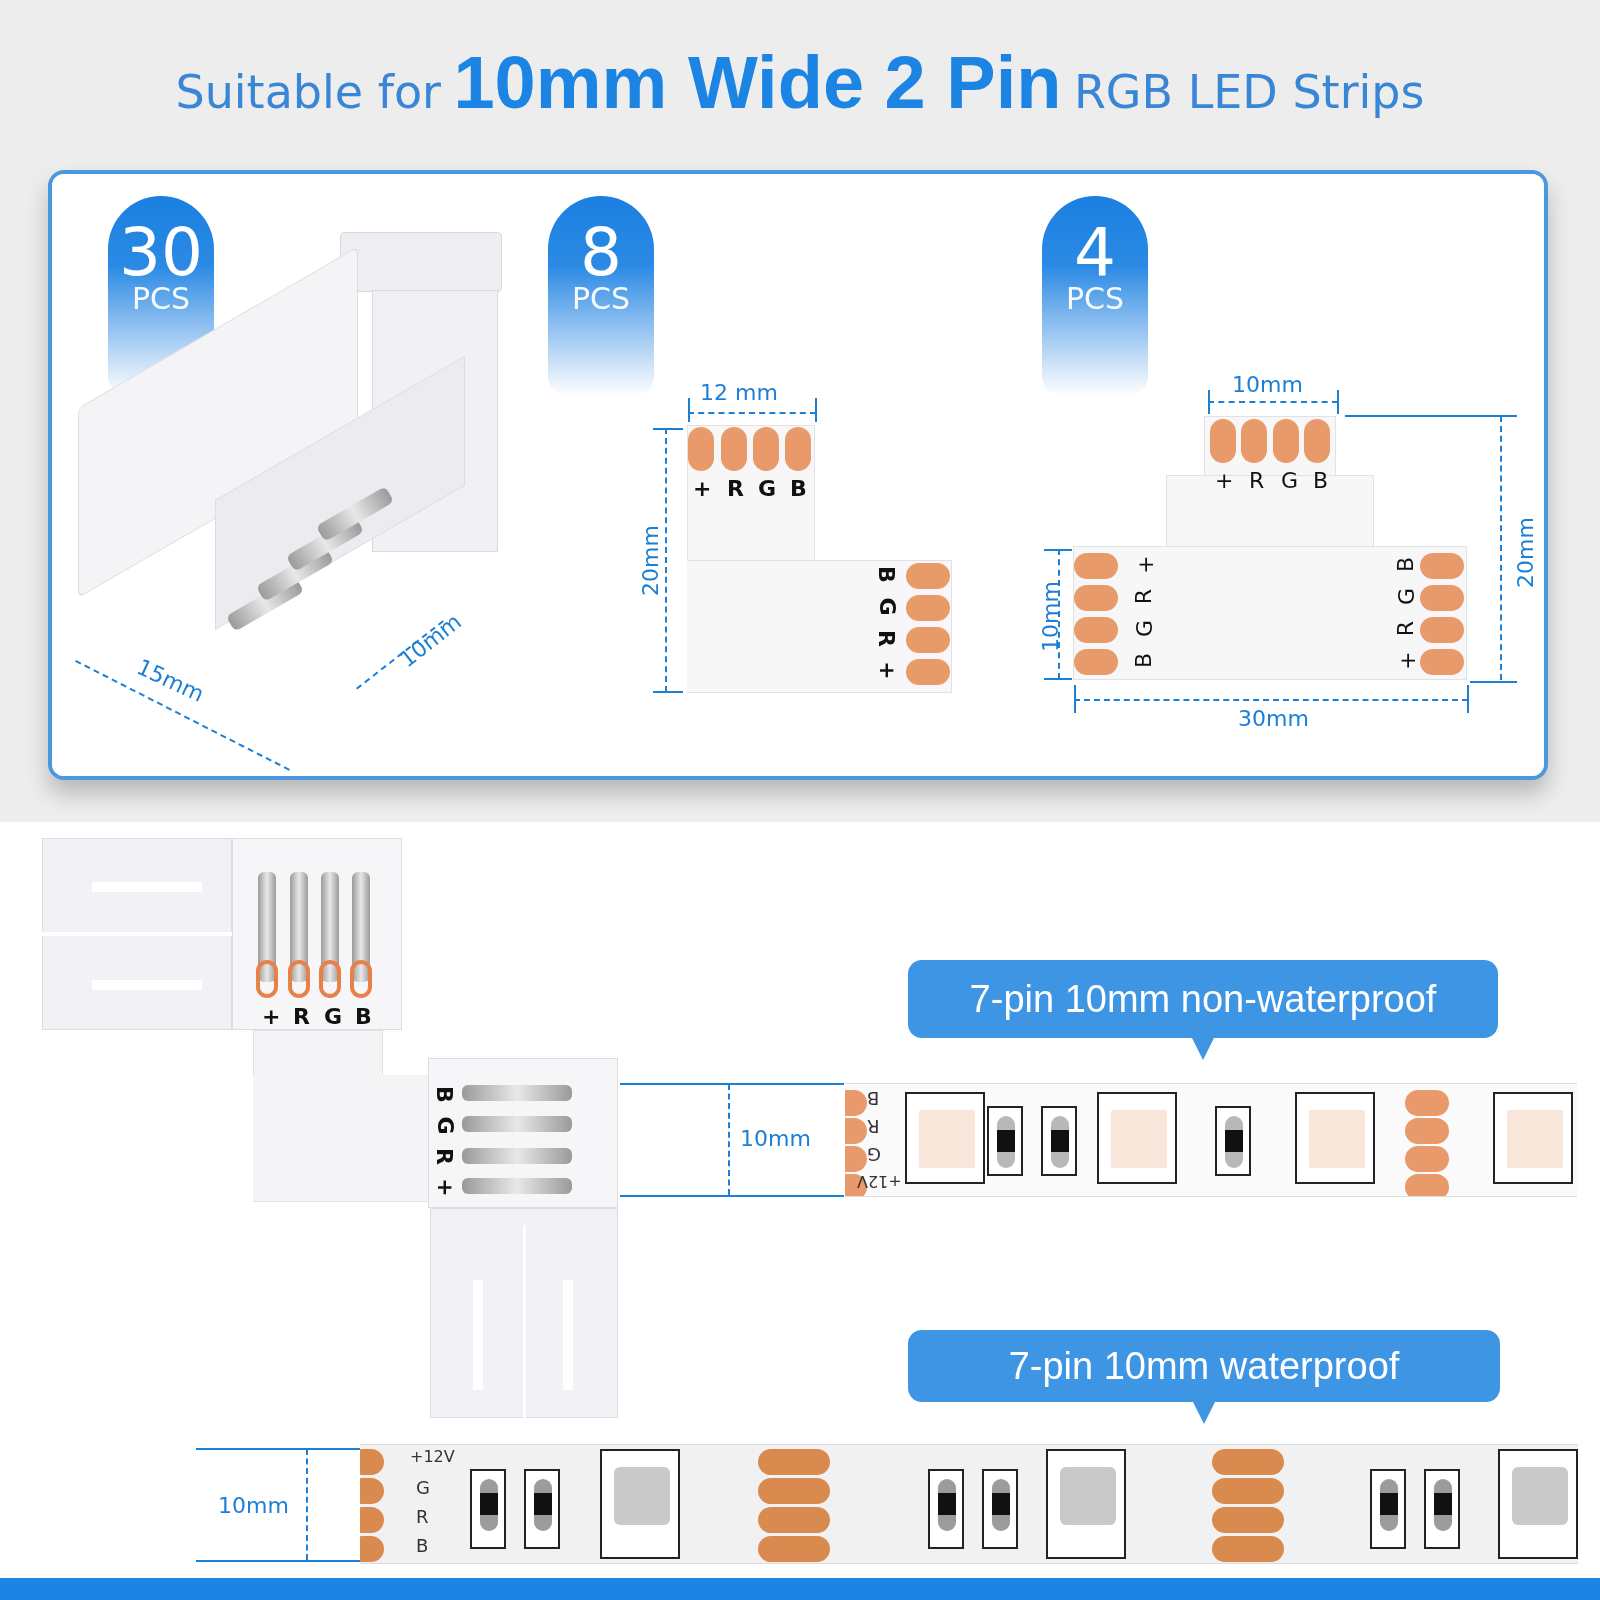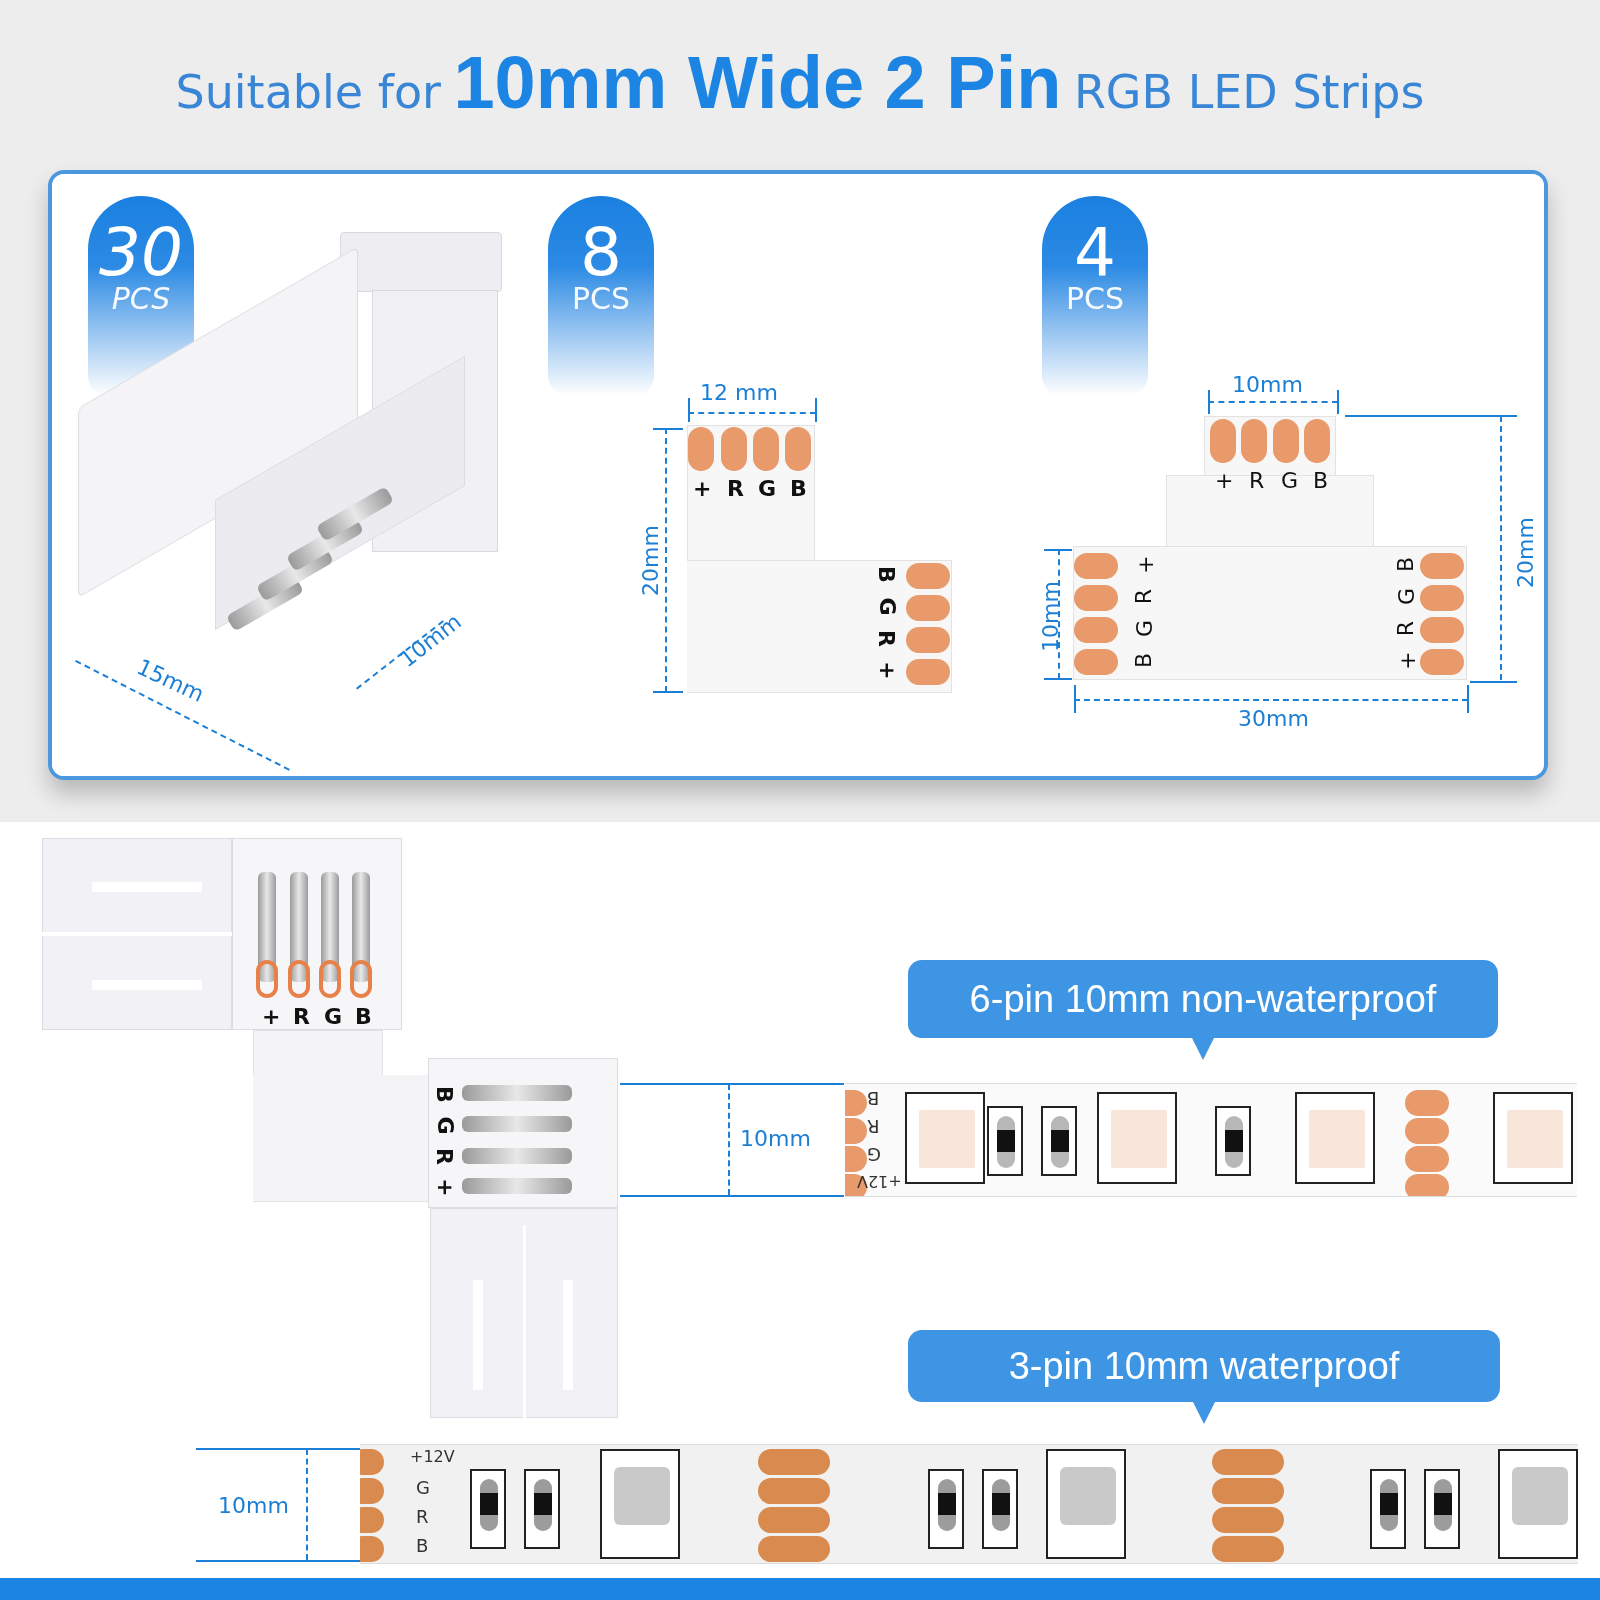--- a/index.html
+++ b/index.html
@@ -59,21 +59,21 @@
 <div class="headline">
   <span class="small">Suitable for</span>
   <span class="big">10mm Wide 2 Pin</span>
   <span class="small">RGB LED Strips</span>
 </div>
 
 <div class="panel">
   <div class="panel-inner"></div>
 </div>
 
-<div class="qty-badge" style="left:88px; top:196px;font-style:italic;">
+<div class="qty-badge" style="left:108px; top:196px;">
   <span class="num">30</span>
   <span class="unit">PCS</span>
 </div>
 
 <div>
   <div class="clip-lid" style="left:340px; top:232px; width:162px; height:60px; border-radius:4px;"></div>
   <div class="clip-lid" style="left:372px; top:290px; width:126px; height:262px; background:#f1f1f5;"></div>
   <div class="clip-body" style="left:78px; top:408px; width:280px; height:190px; transform:skewY(-30deg); transform-origin:0 100%; border-radius:6px;"></div>
   <div class="clip-body" style="left:215px; top:500px; width:250px; height:130px; transform:skewY(-30deg); transform-origin:0 100%; background:#ececf0;"></div>
   <div class="pin-metal" style="left:225px; top:595px; width:80px; height:18px; transform:rotate(-30deg);"></div>
@@ -215,21 +215,21 @@
   <span class="pin-label" style="left:436px; top:1113px; transform:rotate(90deg);">G</span>
   <span class="pin-label" style="left:436px; top:1144px; transform:rotate(90deg);">R</span>
   <span class="pin-label" style="left:436px; top:1175px; transform:rotate(90deg);">+</span>
 
   <div class="clip-body" style="left:430px; top:1208px; width:188px; height:210px; background:#f2f2f6;"></div>
   <div style="position:absolute; left:523px; top:1225px; width:3px; height:193px; background:#fff;"></div>
   <div style="position:absolute; left:473px; top:1280px; width:10px; height:110px; background:#fff;"></div>
   <div style="position:absolute; left:563px; top:1280px; width:10px; height:110px; background:#fff;"></div>
 </div>
 
-<div class="callout" style="left:908px; top:960px; width:590px; height:78px; line-height:78px;">6-pin 10mm non-waterproof</div>
+<div class="callout" style="left:908px; top:960px; width:590px; height:78px; line-height:78px;">7-pin 10mm non-waterproof</div>
 
 <div class="dim-solid-h" style="left:620px; top:1083px; width:224px;"></div>
 <div class="dim-solid-h" style="left:620px; top:1195px; width:224px;"></div>
 <div class="dim-line-v" style="left:728px; top:1084px; height:111px;"></div>
 <div class="dim" style="left:740px; top:1126px;">10mm</div>
 
 <div class="strip" style="left:845px; top:1083px; width:732px; height:114px;">
   <div class="pad-h" style="left:-14px; top:6px; width:36px;"></div>
   <div class="pad-h" style="left:-14px; top:34px; width:36px;"></div>
   <div class="pad-h" style="left:-14px; top:62px; width:36px;"></div>
@@ -262,21 +262,21 @@
     </div>
   <div class="pad-h" style="left:560px; top:6px;"></div>
   <div class="pad-h" style="left:560px; top:34px;"></div>
   <div class="pad-h" style="left:560px; top:62px;"></div>
   <div class="pad-h" style="left:560px; top:90px;"></div>
   <div class="led" style="left:648px; top:8px;">
       <div class="chip"></div>
     </div>
 </div>
 
-<div class="callout" style="left:908px; top:1330px; width:592px; height:72px; line-height:72px;">3-pin 10mm waterproof</div>
+<div class="callout" style="left:908px; top:1330px; width:592px; height:72px; line-height:72px;">7-pin 10mm waterproof</div>
 
 <div class="dim-solid-h" style="left:196px; top:1448px; width:164px;"></div>
 <div class="dim-solid-h" style="left:196px; top:1560px; width:164px;"></div>
 <div class="dim-line-v" style="left:306px; top:1449px; height:111px;"></div>
 <div class="dim" style="left:218px; top:1493px;">10mm</div>
 
 <div class="strip strip-wp" style="left:360px; top:1444px; width:1218px; height:120px;">
   <div class="pad-h" style="left:-10px; top:4px; width:34px; background:#d98a4e;"></div>
   <div class="pad-h" style="left:-10px; top:33px; width:34px; background:#d98a4e;"></div>
   <div class="pad-h" style="left:-10px; top:62px; width:34px; background:#d98a4e;"></div>

